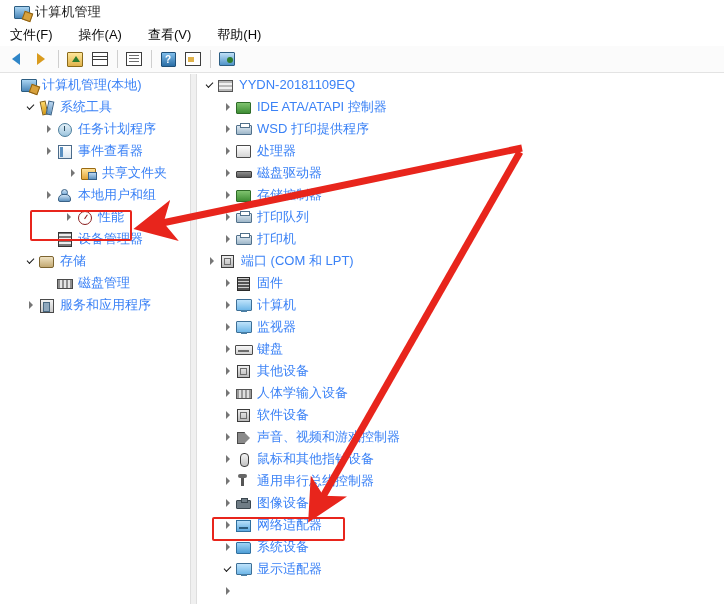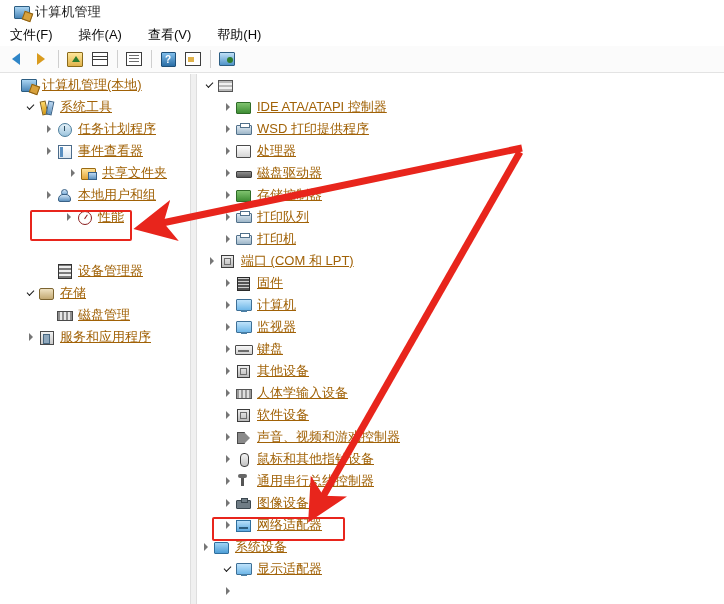--- a/index.html
+++ b/index.html
@@ -60,23 +60,22 @@
     border-left:1px solid #dedede;border-right:1px solid #dedede;
     flex:none;
   }
   .pane-right{
     flex:1;height:530px;background:#ffffff;position:relative;overflow:hidden;
   }
 
   
   .row{
     height:22px;display:flex;align-items:center;
-    white-space:nowrap;font-size:13px;color:#a16207;
+    white-space:nowrap;font-size:13px;color:#3b82f6;
     position:relative;
-    text-decoration:underline;
   }
   .twisty{
     width:16px;height:22px;flex:none;
     display:flex;align-items:center;justify-content:center;
     color:#6b6b6b;font-size:10px;line-height:1;
   }
   .twisty.collapsed::before{
     content:"";display:block;
     width:0;height:0;
     border-left:4px solid #767676;
@@ -485,21 +484,21 @@
           </span>
           <span class="lbl">本地用户和组</span>
         </div>
         <div class="row" style="padding-left: 60px;">
           <span class="twisty collapsed"></span>
           <span class="ticon">
             <span class="ic-perf"></span>
           </span>
           <span class="lbl">性能</span>
         </div>
-        <div class="row" style="padding-left: 40px; margin-top: 32px;">
+        <div class="row" style="padding-left: 40px;">
           <span class="twisty none"></span>
           <span class="ticon">
             <span class="ic-devmgr"></span>
           </span>
           <span class="lbl">设备管理器</span>
         </div>
         <div class="row" style="padding-left: 22px;">
           <span class="twisty expanded"></span>
           <span class="ticon">
             <span class="ic-storage"></span>
@@ -521,20 +520,21 @@
           <span class="lbl">服务和应用程序</span>
         </div>
       </div>
     <div class="splitter"></div>
     <div class="pane-right" id="right-pane">
         <div class="row" style="padding-left: 4px;">
           <span class="twisty expanded"></span>
           <span class="ticon">
             <span class="ic-server"></span>
           </span>
+          <span class="lbl">YYDN-20181109EQ</span>
         </div>
         <div class="row" style="padding-left: 22px;">
           <span class="twisty collapsed"></span>
           <span class="ticon">
             <span class="ic-green"></span>
           </span>
           <span class="lbl">IDE ATA/ATAPI 控制器</span>
         </div>
         <div class="row" style="padding-left: 22px;">
           <span class="twisty collapsed"></span>
@@ -662,21 +662,21 @@
           </span>
           <span class="lbl">图像设备</span>
         </div>
         <div class="row" style="padding-left: 22px;">
           <span class="twisty collapsed"></span>
           <span class="ticon">
             <span class="ic-net"></span>
           </span>
           <span class="lbl">网络适配器</span>
         </div>
-        <div class="row" style="">
+        <div class="row" style="padding-left: 22px;">
           <span class="twisty collapsed"></span>
           <span class="ticon">
             <span class="ic-folder"></span>
           </span>
           <span class="lbl">系统设备</span>
         </div>
         <div class="row" style="padding-left: 22px;">
           <span class="twisty expanded"></span>
           <span class="ticon">
             <span class="ic-monitor"></span>

